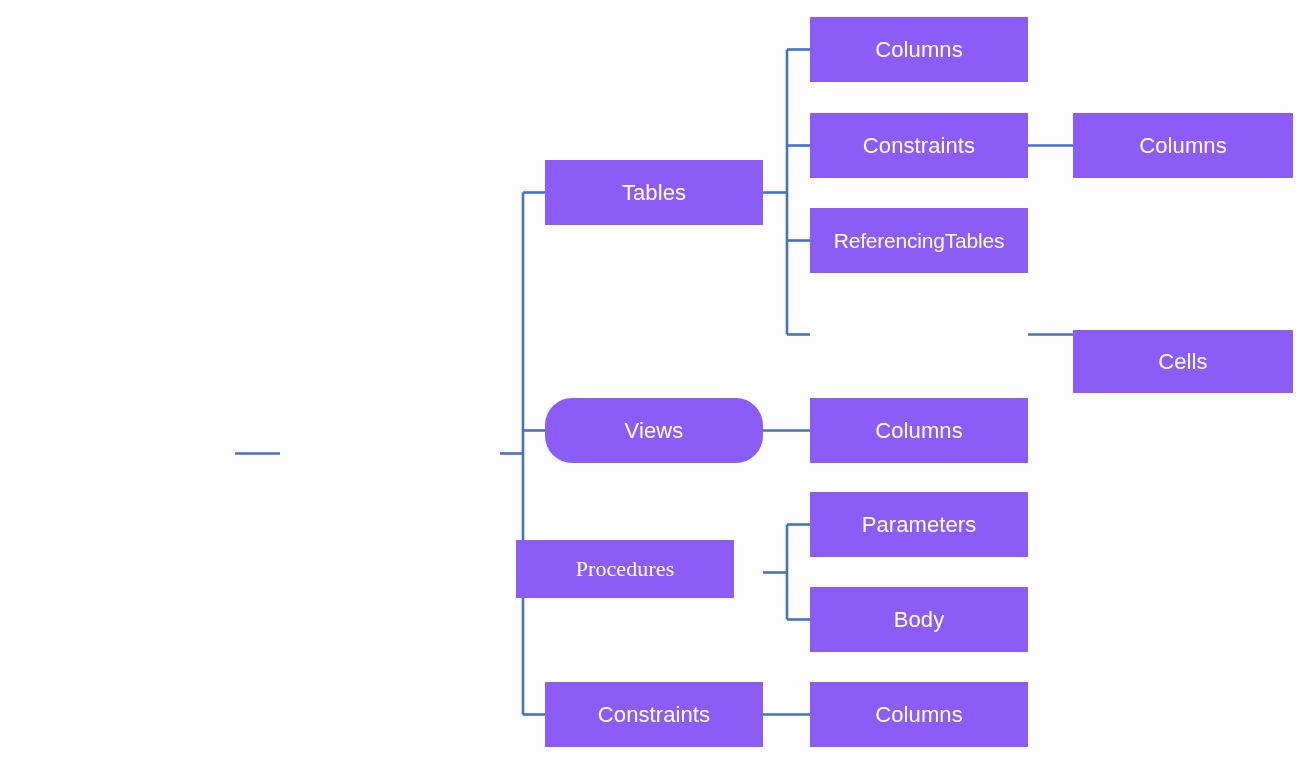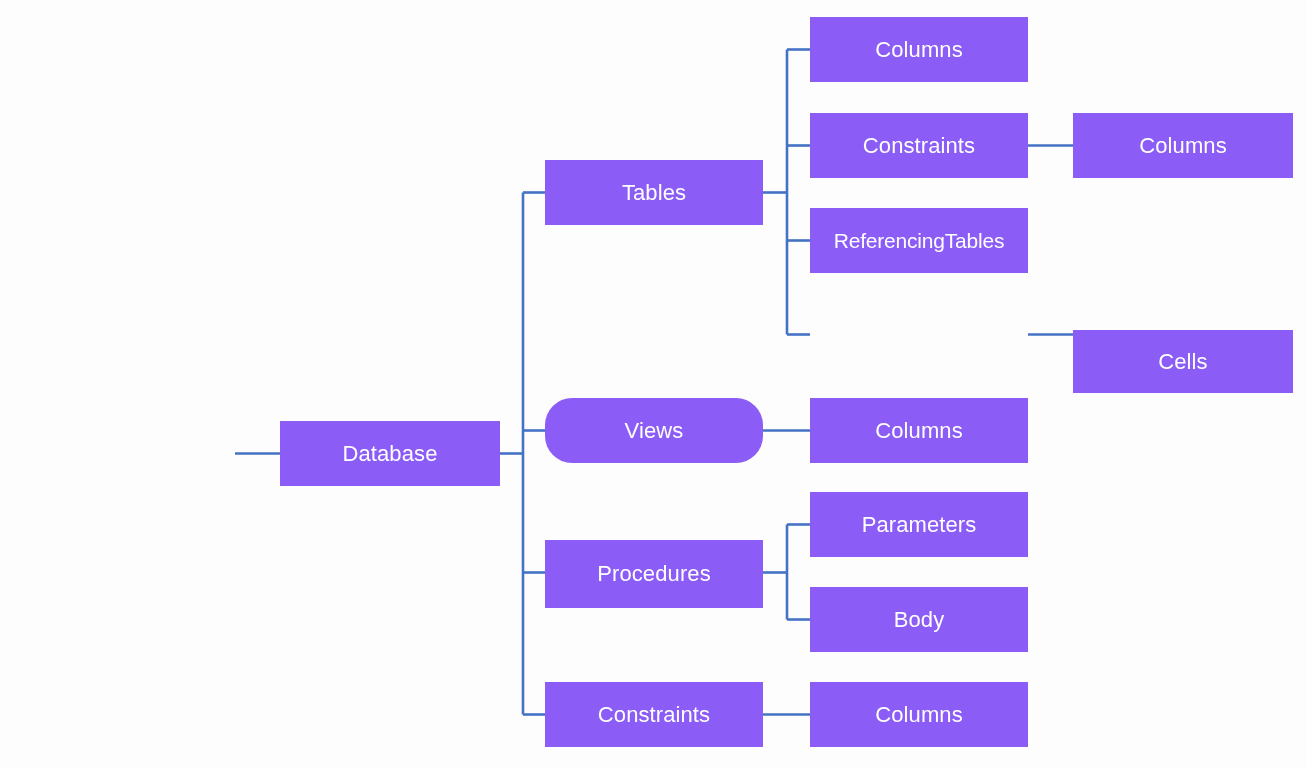--- a/index.html
+++ b/index.html
@@ -80,30 +80,27 @@
       <line x1="763" y1="430.5" x2="810" y2="430.5" stroke="#4472c4" stroke-width="2.6" stroke-linecap="butt"></line>
       <line x1="763" y1="572.5" x2="787" y2="572.5" stroke="#4472c4" stroke-width="2.6" stroke-linecap="butt"></line>
       <line x1="787" y1="524.5" x2="787" y2="619.5" stroke="#4472c4" stroke-width="2.6" stroke-linecap="butt"></line>
       <line x1="787" y1="524.5" x2="810" y2="524.5" stroke="#4472c4" stroke-width="2.6" stroke-linecap="butt"></line>
       <line x1="787" y1="619.5" x2="810" y2="619.5" stroke="#4472c4" stroke-width="2.6" stroke-linecap="butt"></line>
       <line x1="763" y1="714.5" x2="810" y2="714.5" stroke="#4472c4" stroke-width="2.6" stroke-linecap="butt"></line>
       <line x1="1028" y1="145.5" x2="1073" y2="145.5" stroke="#4472c4" stroke-width="2.6" stroke-linecap="butt"></line>
       <line x1="1028" y1="334.5" x2="1073" y2="334.5" stroke="#4472c4" stroke-width="2.6" stroke-linecap="butt"></line>
     </svg>
   <div id="node-layer">
-      <div class="node-box" style="left: 280px; top: 421px; width: 220px; height: 65px;">
-        <span class="node-label">Database</span>
-      </div>
       <div class="node-box" style="left: 545px; top: 160px; width: 218px; height: 65px;">
         <span class="node-label">Tables</span>
       </div>
       <div class="node-box" style="left: 545px; top: 398px; width: 218px; height: 65px; border-radius: 27px;">
         <span class="node-label">Views</span>
       </div>
-      <div class="node-box" style="left: 545px; top: 540px; width: 218px; height: 68px;">
+      <div class="node-box" style="left: 516px; top: 540px; width: 218px; height: 58px; font-family: Liberation Serif, serif;">
         <span class="node-label">Procedures</span>
       </div>
       <div class="node-box" style="left: 545px; top: 682px; width: 218px; height: 65px;">
         <span class="node-label">Constraints</span>
       </div>
       <div class="node-box" style="left: 810px; top: 17px; width: 218px; height: 65px;">
         <span class="node-label">Columns</span>
       </div>
       <div class="node-box" style="left: 810px; top: 113px; width: 218px; height: 65px;">
         <span class="node-label">Constraints</span>

